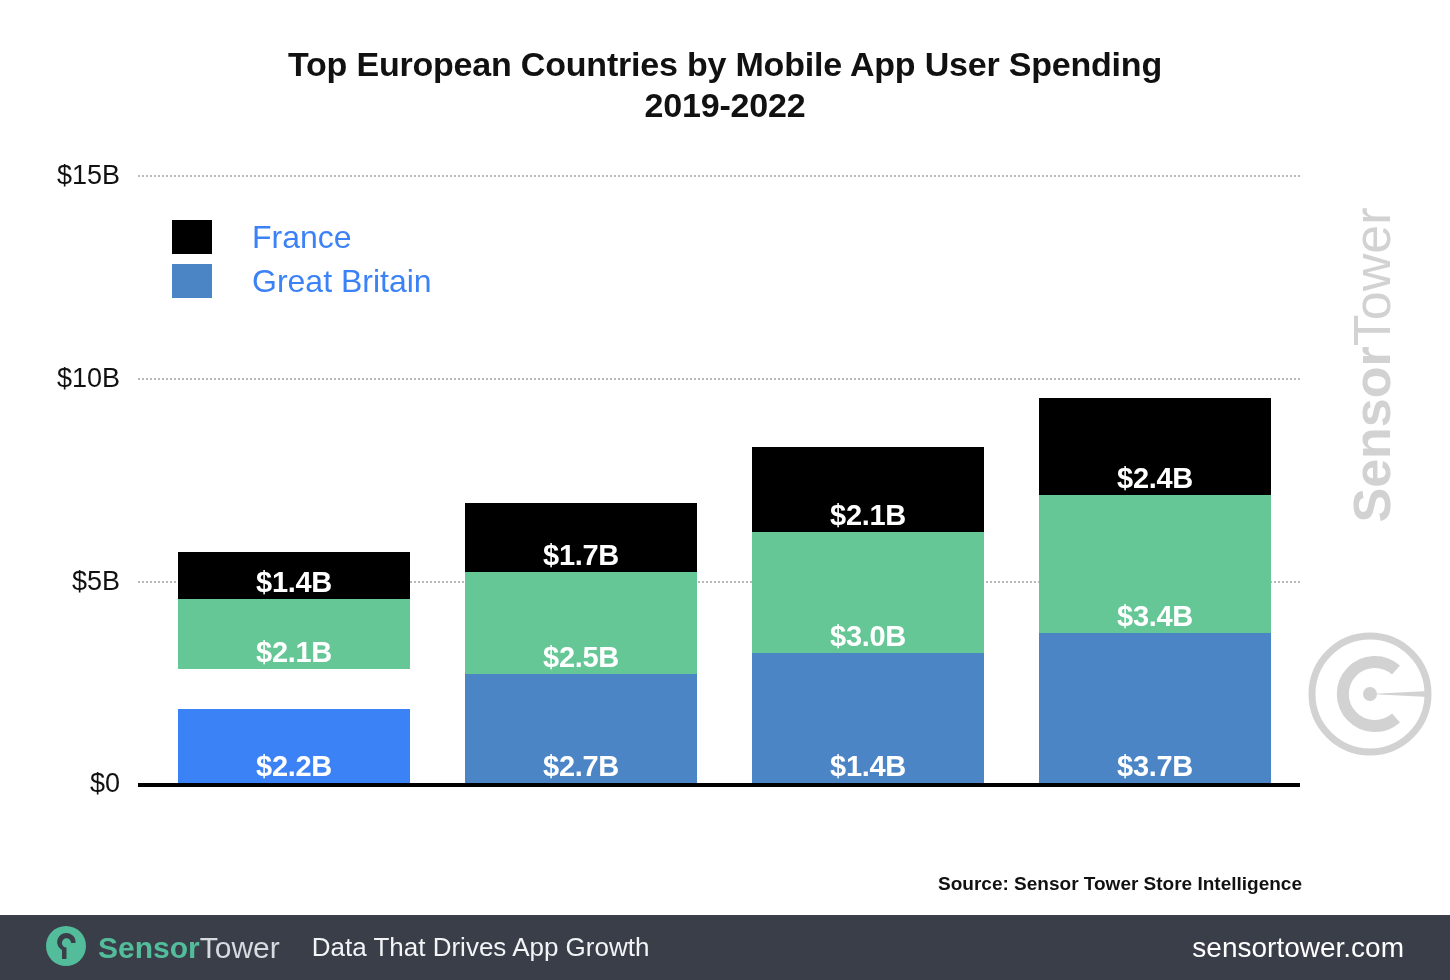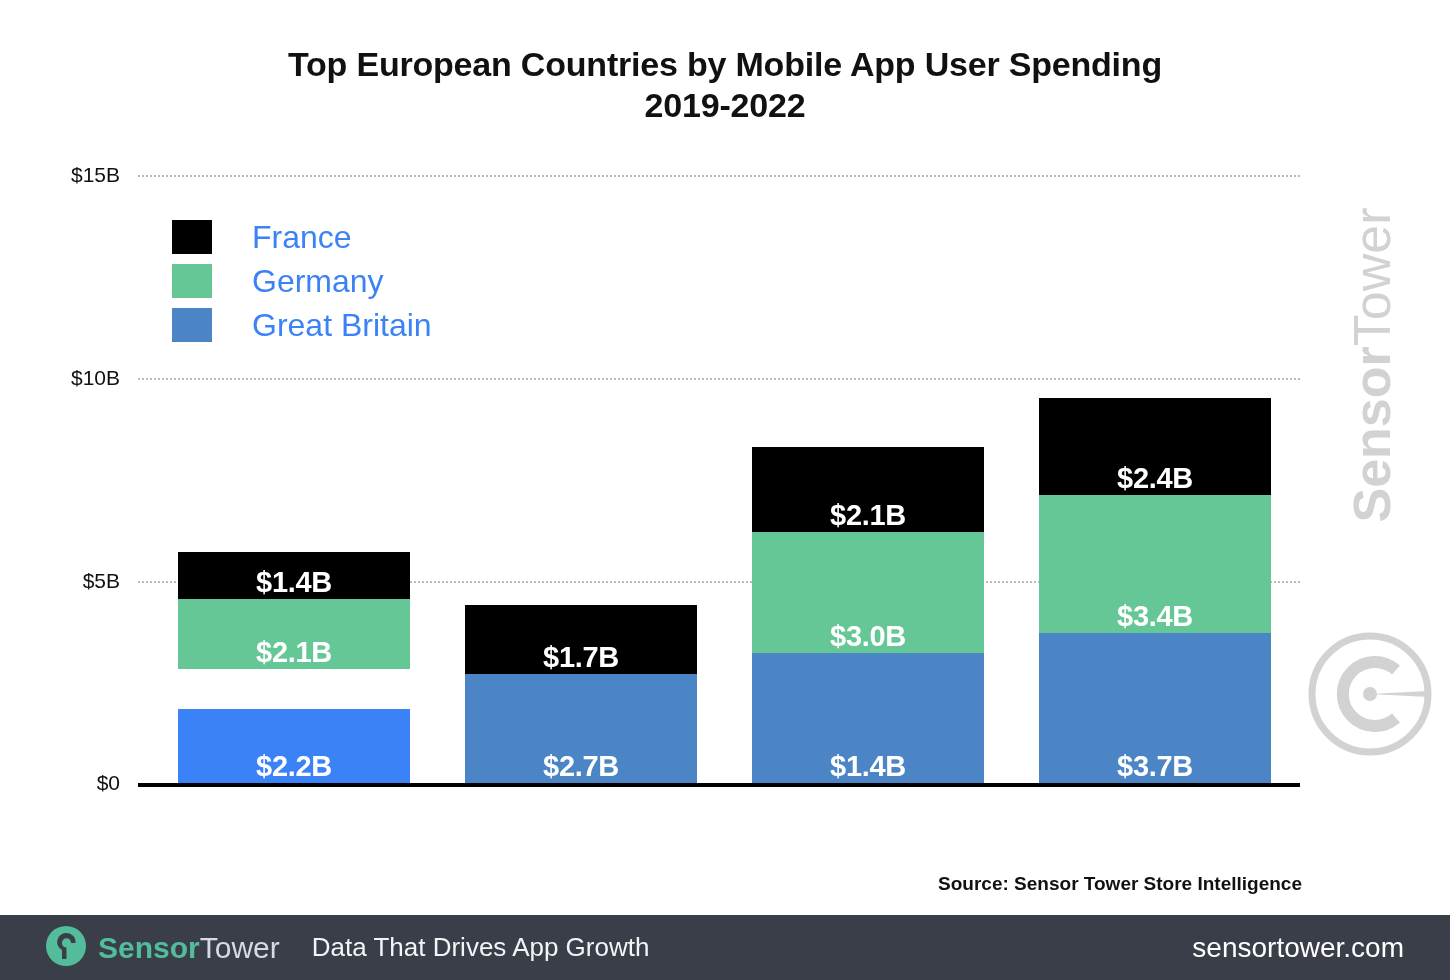--- a/index.html
+++ b/index.html
@@ -55,21 +55,21 @@
     height: 4px;
     background: #000000;
   }
 
   
   .y-label {
     position: absolute;
     right: 1330px;
     width: 120px;
     text-align: right;
-    font-size: 21px;
+    font-size: 27px;
     font-weight: normal;
     color: #111111;
     transform: translateY(-50%);
   }
 
   
   .bar-group {
     position: absolute;
     bottom: 2px;
     width: 232px;
@@ -228,20 +228,23 @@
     </div>
     <div class="seg" style="height:89.2px; background:#3b82f6;margin-top:40px;">
       <span class="seg-label">$2.2B</span>
     </div>
   </div>
 
   <div class="bar-group" style="left:327px; height:279.7px;">
     <div class="seg" style="height:68.9px; background:#000000;">
       <span class="seg-label">$1.7B</span>
     </div>
+    <div class="seg" style="height:101.4px; background:#65c795;">
+      <span class="seg-label">$2.5B</span>
+    </div>
     <div class="seg" style="height:109.4px; background:#4b85c6;">
       <span class="seg-label">$2.7B</span>
     </div>
   </div>
 
   <div class="bar-group" style="left:614px; height:336.4px;">
     <div class="seg" style="height:85.1px; background:#000000;">
       <span class="seg-label">$2.1B</span>
     </div>
     <div class="seg" style="height:121.6px; background:#65c795;">
@@ -267,24 +270,20 @@
   <div class="x-label" style="left:40px;">2019</div>
   <div class="x-label" style="left:327px;">2020F</div>
   <div class="x-label" style="left:614px;">2021F</div>
   <div class="x-label" style="left:901px;">2022F</div>
 </div>
 
 <div id="legend">
   <div class="legend-row">
     <span class="legend-swatch" style="background:#000000;"></span>
     <span class="legend-label">France</span>
-  </div>
-  <div class="legend-row">
-    <span class="legend-swatch" style="background:#65c795;"></span>
-    <span class="legend-label">Germany</span>
   </div>
   <div class="legend-row">
     <span class="legend-swatch" style="background:#4b85c6;"></span>
     <span class="legend-label">Great Britain</span>
   </div>
 </div>
 
 <div id="source-note">Source: Sensor Tower Store Intelligence</div>
 
 <div id="watermark">

